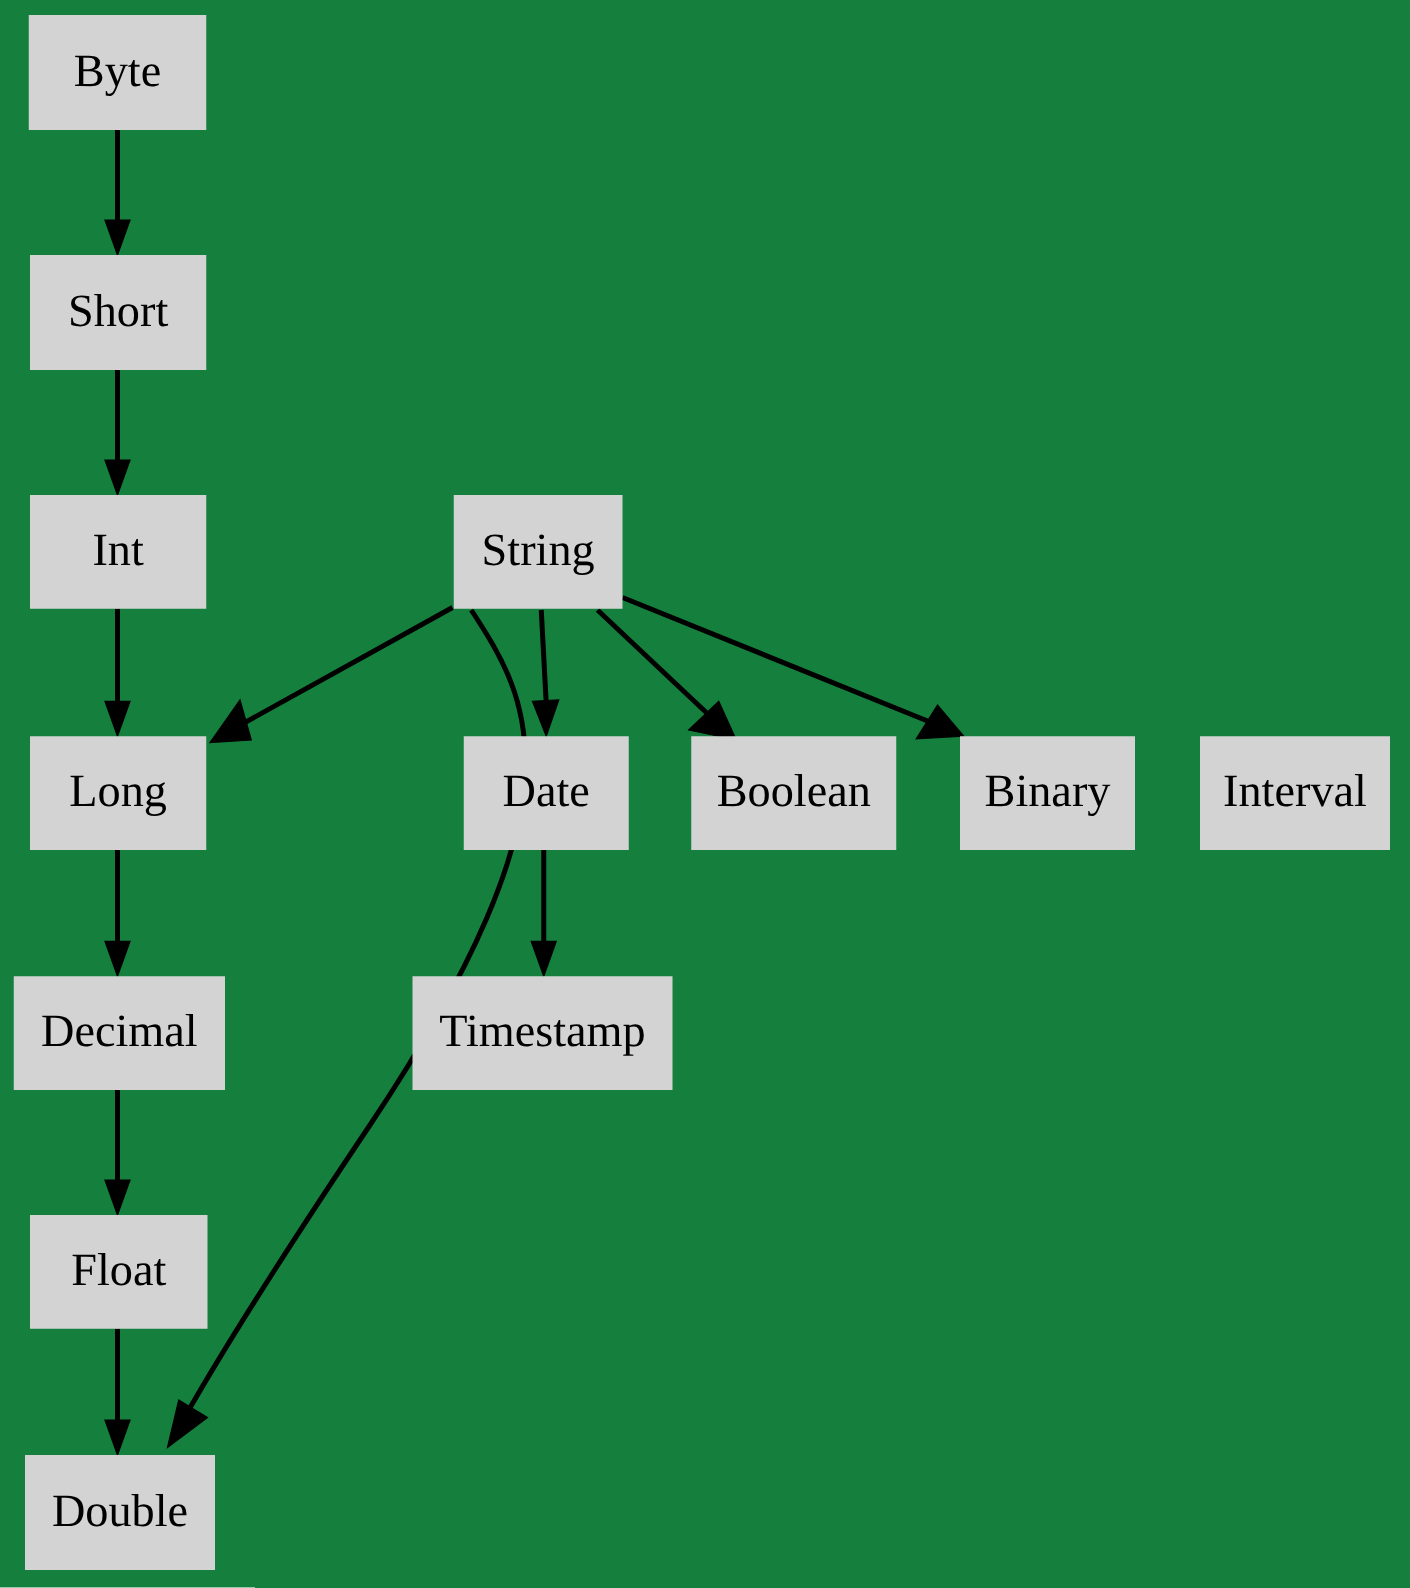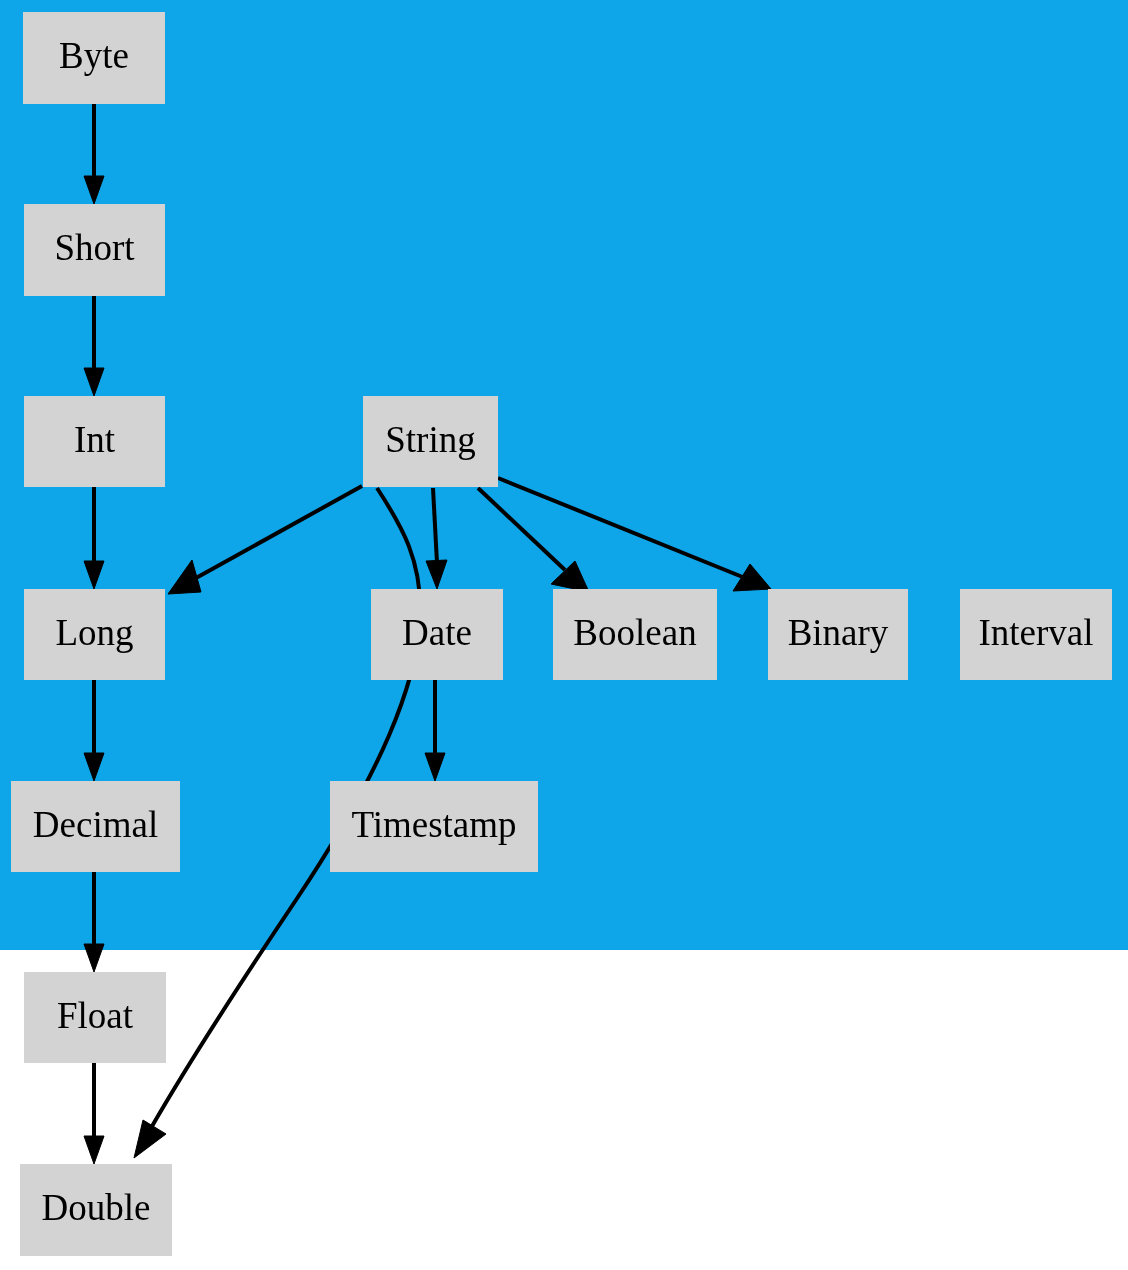--- a/index.html
+++ b/index.html
@@ -9,22 +9,22 @@
   }
   body {
     width: 1128px;
     height: 1270px;
     font-family: "Liberation Serif", "DejaVu Serif", serif;
     overflow: hidden;
   }
   #graph-root {
     position: relative;
     width: 1128px;
-    height: 950px;
-    background: #0ea5e9;
+    height: 1270px;
+    background: #15803d;
   }
   #graph-svg {
     display: block;
     width: 1128px;
     height: 1270px;
   }
   .node-box {
     stroke: none;
   }
   .node-label {

